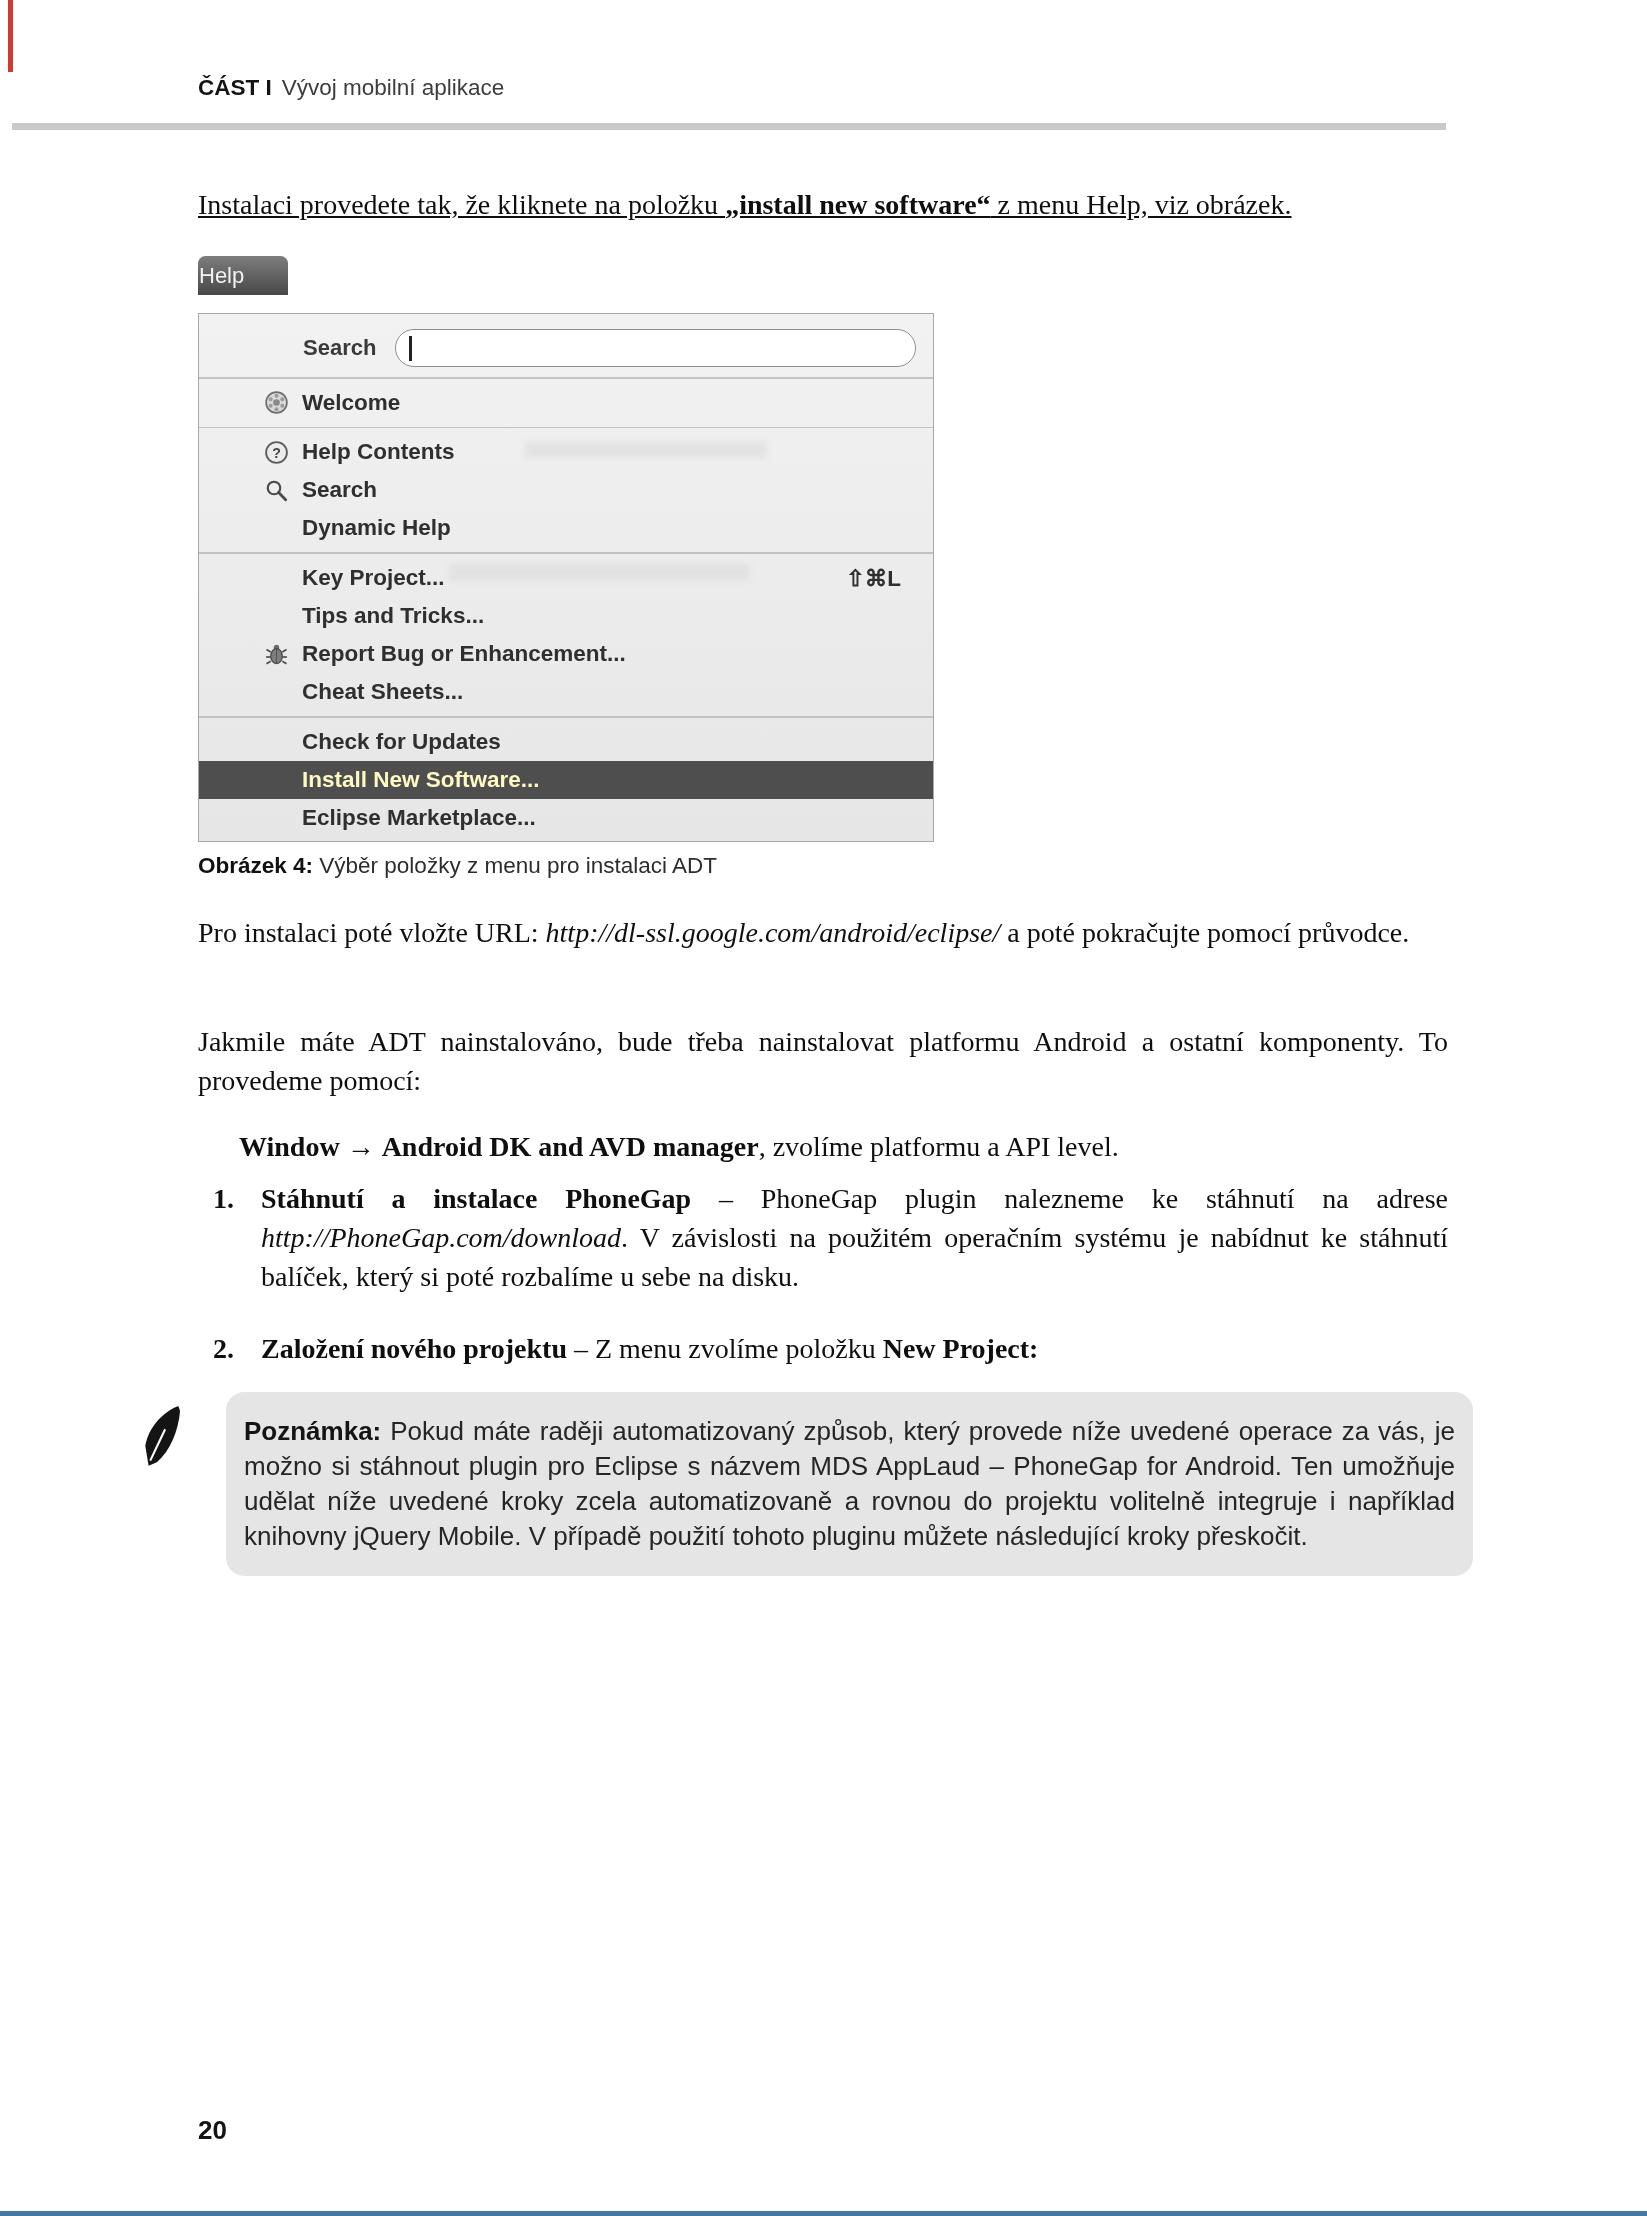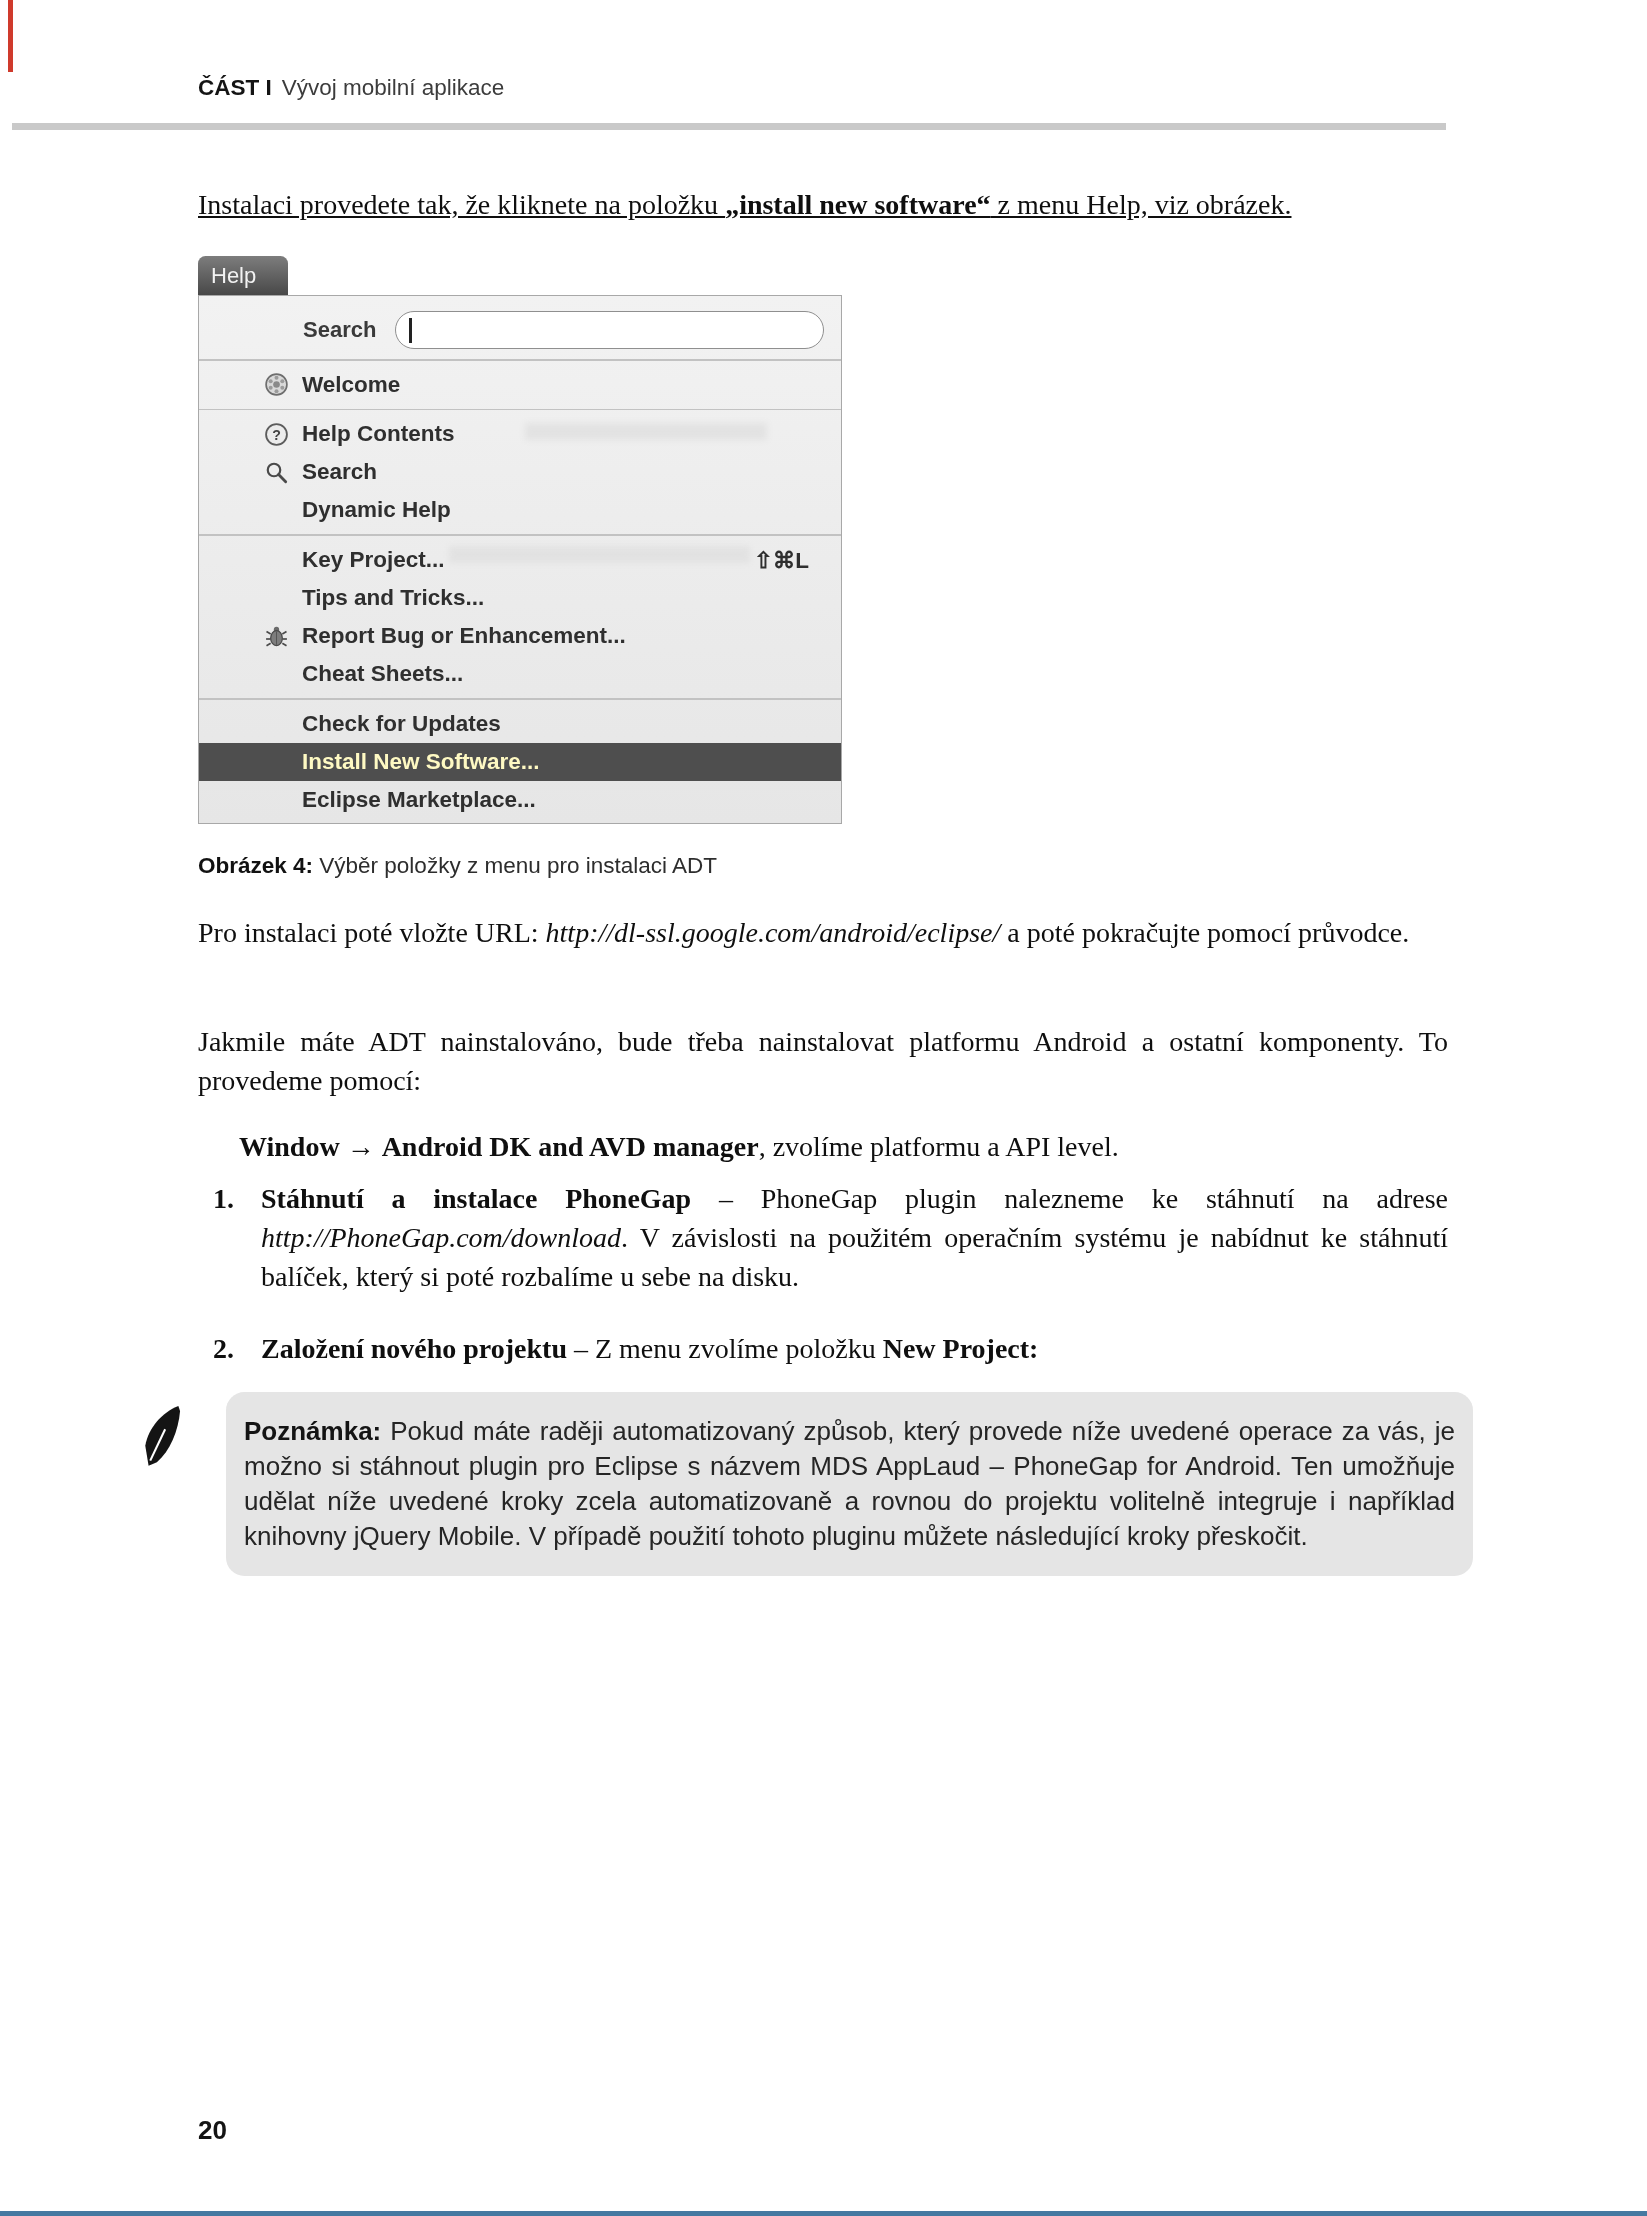--- a/index.html
+++ b/index.html
@@ -30,24 +30,24 @@
   .intro      { left: 198px; top: 185px;  width: 1250px; text-decoration: underline; }
   .para-url   { left: 198px; top: 913px; width: 1250px; }
   .para-adt   { left: 198px; top: 1022px; width: 1250px; }
   .para-window{ left: 198px; top: 1127px; width: 1250px; margin-left: 41px; }
 
   
   .shot { left: 198px; top: 256px; width: 644px; height: 568px; }
   .menu-tab {
     position: absolute; left: 0; top: 0; width: 90px; height: 39px; box-sizing: border-box;
     background: linear-gradient(#7d7d7d, #484848); border-radius: 7.5px 7.5px 0 0;
-    color: #f2f2f2; font-size: 22px; line-height: 39px; padding-left: 13px;
+    color: #f2f2f2; font-size: 22px; line-height: 39px; padding-left: 1px;
   }
   .menu-panel {
-    position: absolute; left: 0; top: 39px; width: 644px; height: 529px; box-sizing: border-box;
+    position: absolute; left: 0; top: 57px; width: 736px; height: 529px; box-sizing: border-box;
     background: linear-gradient(#f2f2f2, #e6e6e6); border: 0.8px solid #a8a8a8;
     padding-top: 10px; overflow: hidden;
   }
   .search-row { display: flex; align-items: center; height: 48px; padding: 0 16.7px 0 104px; }
   .search-label { font-weight: 700; font-size: 22px; color: #3a3a3a; margin-right: 18.4px; }
   .search-pill {
     flex: 1; height: 38px; box-sizing: border-box; background: #ffffff;
     border: 1.7px solid #8f8f8f; border-radius: 20px;
     display: flex; align-items: center; padding-left: 13.4px;
   }

